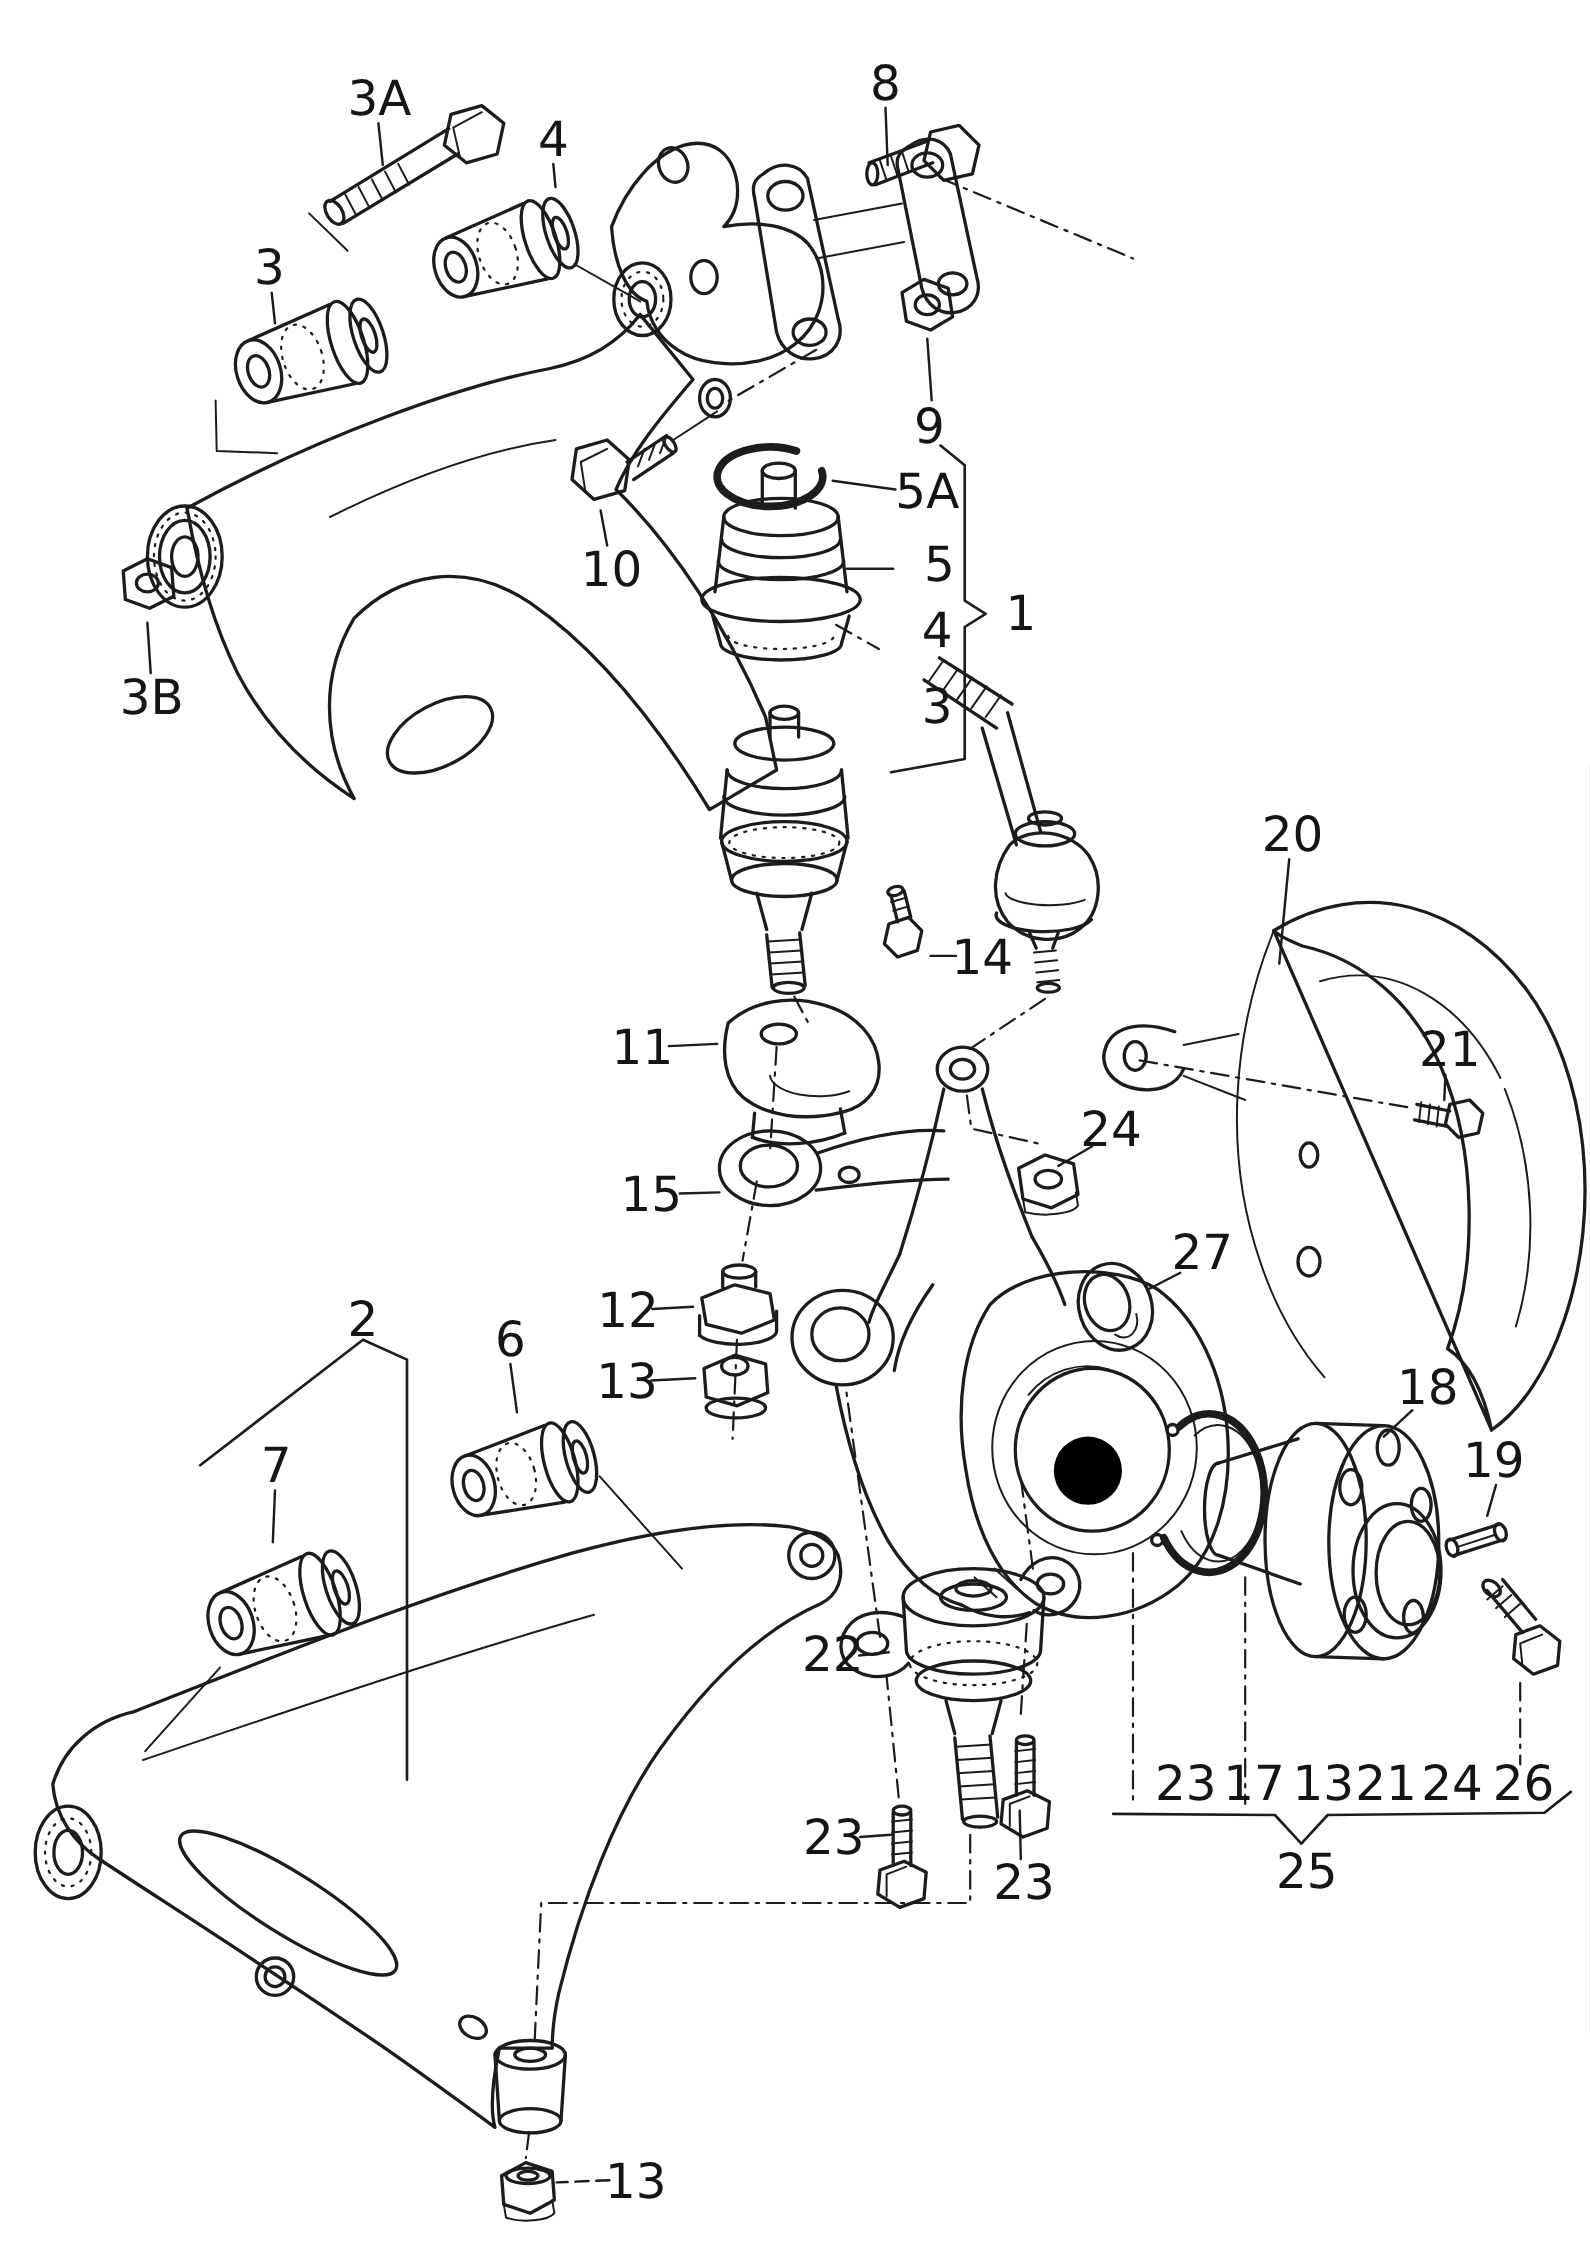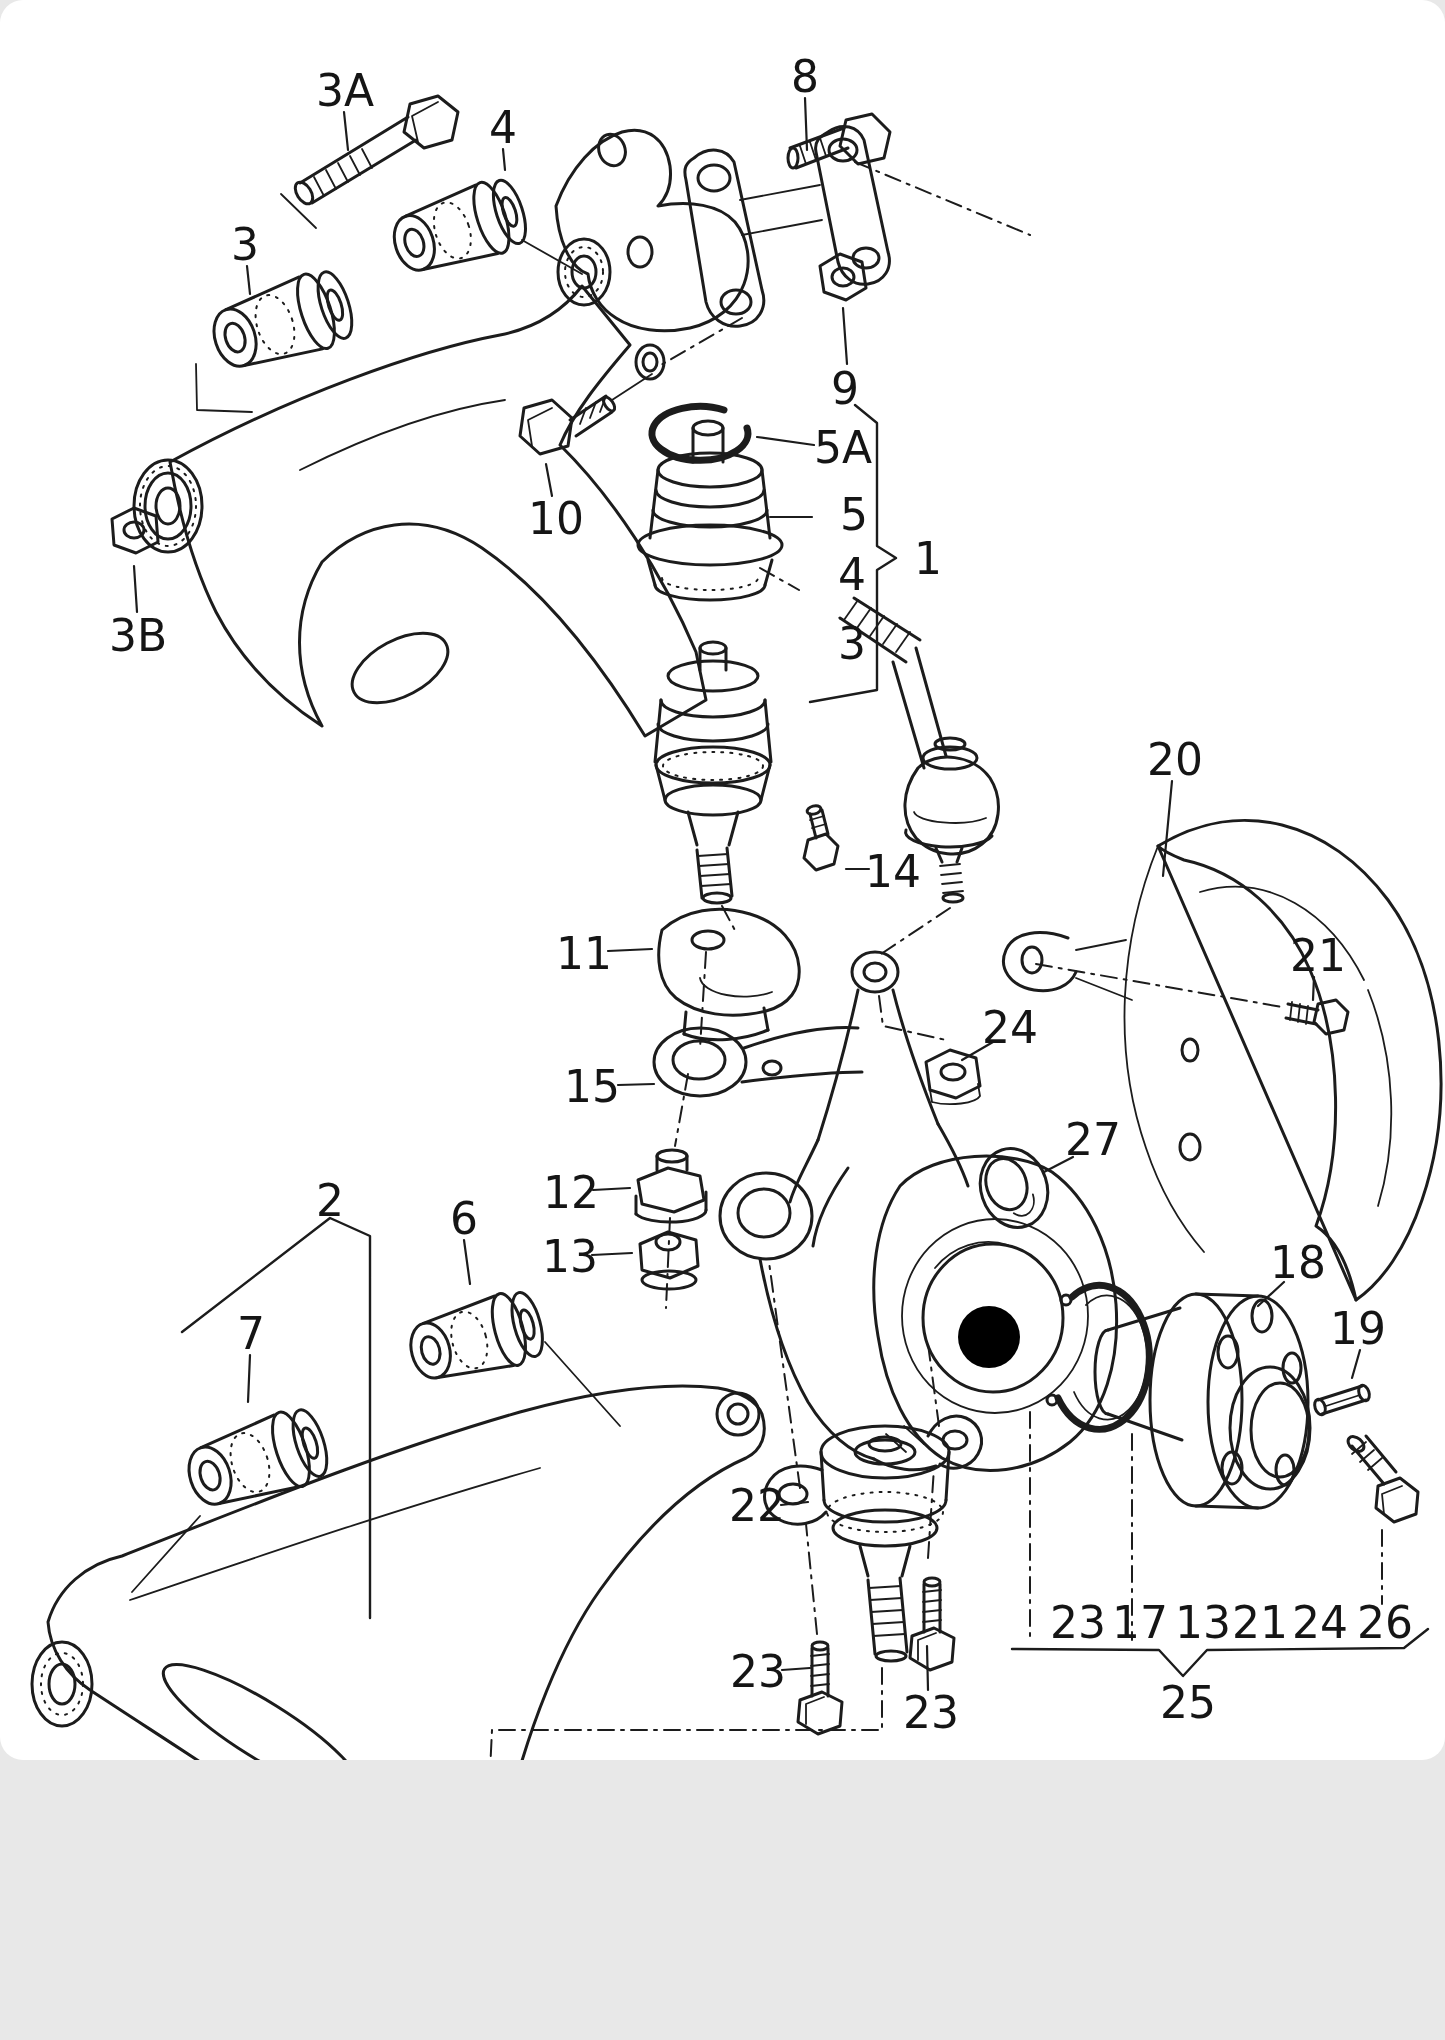--- a/index.html
+++ b/index.html
@@ -1,16 +1,16 @@
 <!DOCTYPE html>
 <html><head>
 <meta charset="utf-8">
 <style>
   html,body{margin:0;padding:0;background:#e8e8e8;}
-  .stage{position:relative;width:1445px;height:1760px;background:#ffffff;margin:0 auto;overflow:hidden;border-radius:23px;}
+  .stage{position:relative;width:1445px;height:2040px;background:#ffffff;margin:0 auto;overflow:hidden;}
   svg{position:absolute;left:0;top:0;}
   svg *{stroke:#1c1c1c;fill:none;stroke-width:3;stroke-linecap:round;stroke-linejoin:round;}
   svg .thin{stroke-width:1.8;}
   svg .thick{stroke-width:7;}
   svg .dot{stroke-dasharray:2 7;stroke-width:2;}
   svg .fillblack{fill:#000000;stroke:none;}
   svg text{stroke:none;fill:#151515;font-family:"DejaVu Sans","Liberation Sans",sans-serif;font-size:44px;}
   .leader{stroke-width:2.2;}
   .axisline{stroke-width:2;stroke-dasharray:16 7 3 7;}
   .guideline{stroke-width:1.8;}

